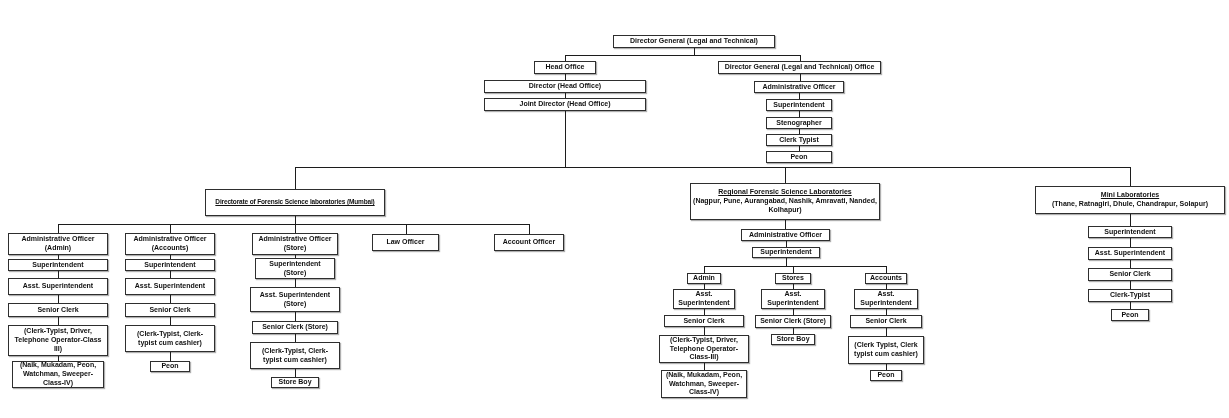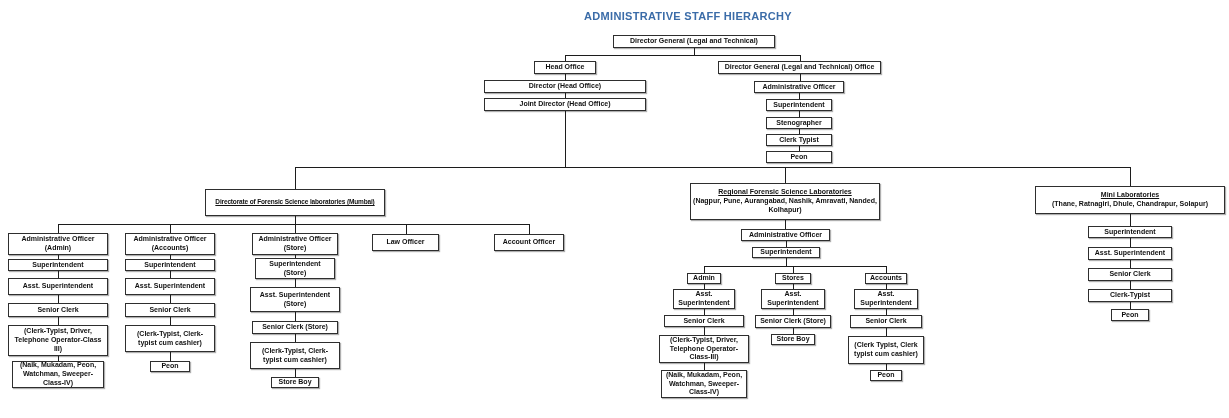--- a/index.html
+++ b/index.html
@@ -13,21 +13,20 @@
         text-align:center;font:bold 7px/1.28 "Liberation Sans",sans-serif;color:#101010;
         padding:1px 2px;}
   .node .u{text-decoration:underline;}
   .node .nw{white-space:nowrap;letter-spacing:-.15px;}
   .cline{position:absolute;background:#1c1c1c;}
 </style>
 </head>
 <body>
 
 <div id="canvas">
-  <div class="title" style="color: rgb(59, 108, 168);">ADMINISTRATIVE STAFF HIERARCHY</div>
 <div class="node" style="left: 613px; top: 35px; width: 162px; height: 13px;">
       <span>Director General (Legal and Technical)</span>
     </div>
     <div class="node" style="left: 534px; top: 61px; width: 62px; height: 13px;">
       <span>Head Office</span>
     </div>
     <div class="node" style="left: 718px; top: 61px; width: 163px; height: 13px;">
       <span>Director General (Legal and Technical) Office</span>
     </div>
     <div class="node" style="left: 484px; top: 80px; width: 162px; height: 13px;">

